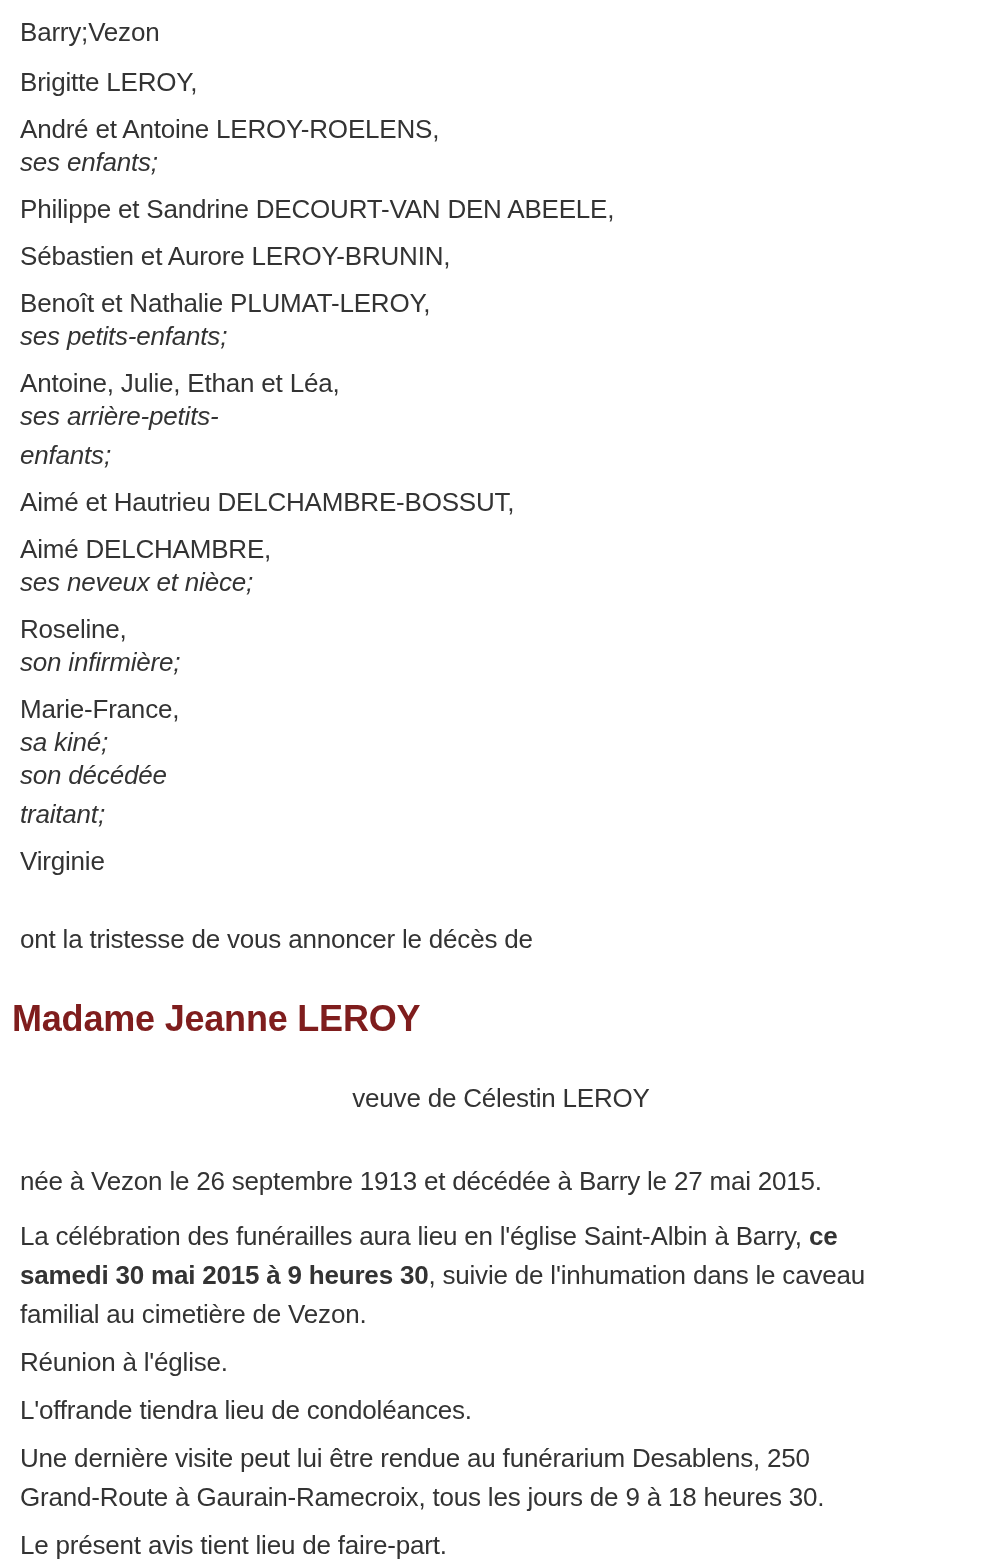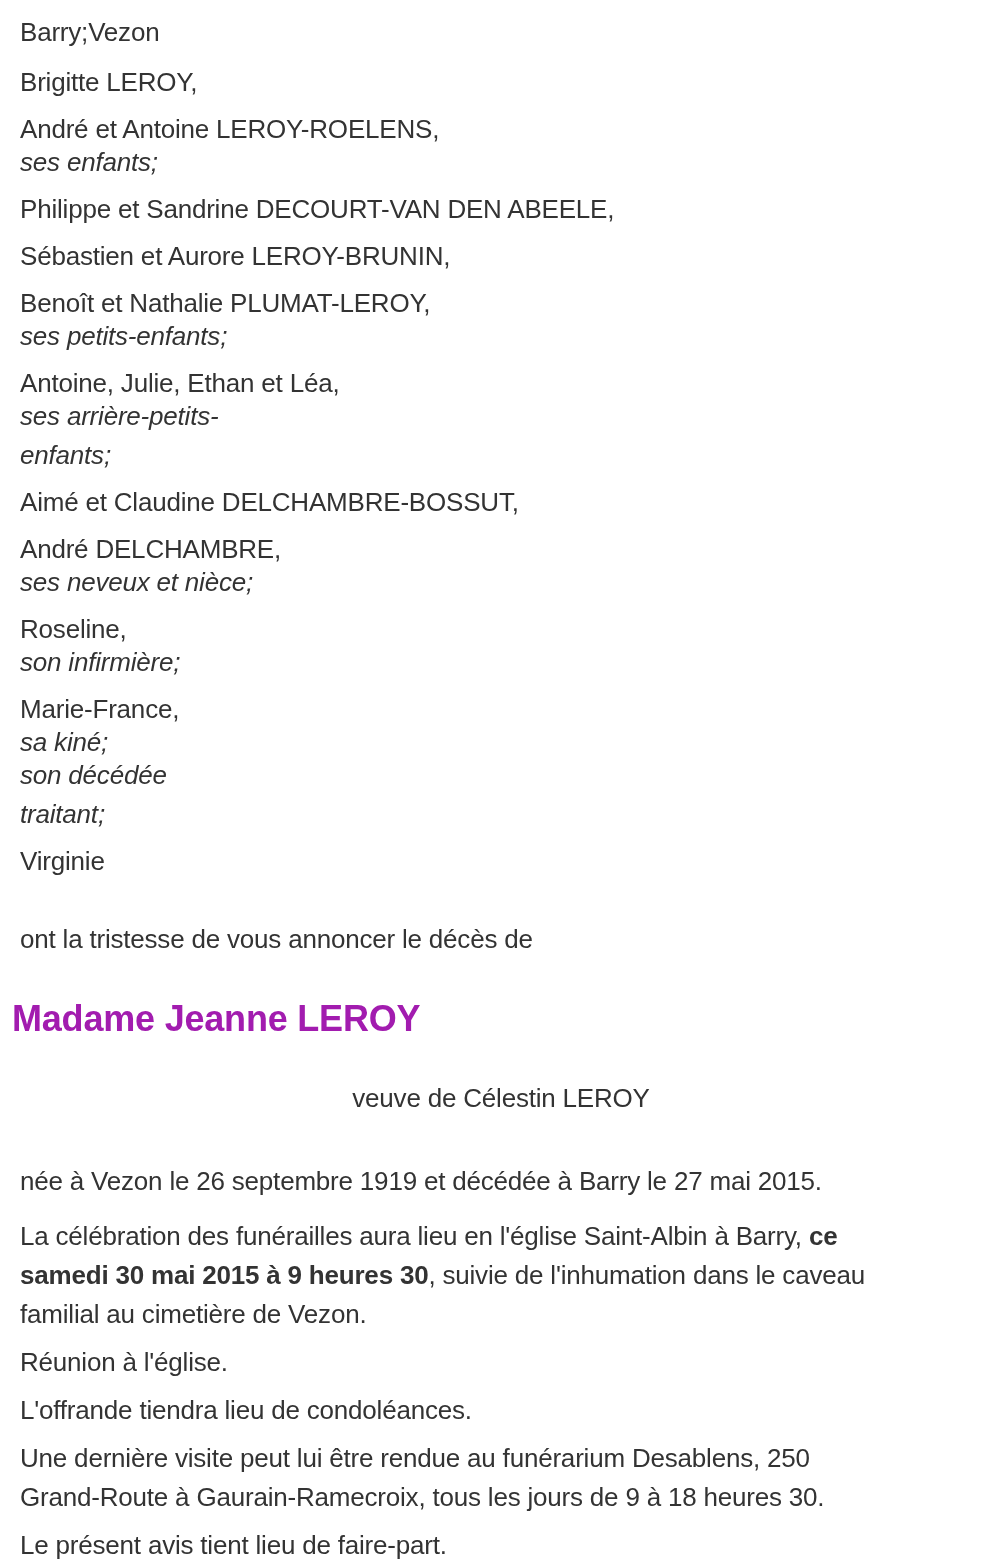--- a/index.html
+++ b/index.html
@@ -18,21 +18,21 @@
   .group { margin: 0; }
   .relation {
     font-style: italic;
     margin-top: -14px;
   }
   .announce { margin-top: 39px; }
   .deceased {
     font-size: 36px;
     line-height: 48px;
     font-weight: bold;
-    color: #a21caf;
+    color: #7f1d1d;
     margin: 36px 0 0 0;
   }
   .widow { margin-top: 36px; text-align: center; }
   .birth { margin-top: 44px; }
   .ceremony { margin-top: 16px; }
   .spaced { margin-top: 9px; }
   .address { margin-top: 41px; }
   strong { font-weight: bold; }
 </style>
 </head>
@@ -54,22 +54,22 @@
     <p>Benoît et Nathalie PLUMAT-LEROY,</p>
     <p class="relation"><span>ses petits-enfants;</span></p>
   </section>
 
   <section class="group">
     <p>Antoine, Julie, Ethan et Léa,</p>
     <p class="relation"><span>ses arrière-petits-</span><br><span>enfants;</span></p>
   </section>
 
   <section class="group">
-    <p>Aimé et Claudine DELCHAMBRE-BOSSUT,</p>
-    <p>André DELCHAMBRE,</p>
+    <p>Aimé et Hautrieu DELCHAMBRE-BOSSUT,</p>
+    <p>Aimé DELCHAMBRE,</p>
     <p class="relation"><span>ses neveux et nièce;</span></p>
   </section>
 
   <section class="group">
     <p>Roseline,</p>
     <p class="relation"><span>son infirmière;</span></p>
   </section>
 
   <section class="group">
     <p>Marie-France,</p>
@@ -83,21 +83,21 @@
   <section class="group">
     <p>Virginie</p>
   </section>
 
   <p class="announce">ont la tristesse de vous annoncer le décès de</p>
 
   <h1 class="deceased">Madame Jeanne LEROY</h1>
 
   <p class="widow">veuve de Célestin LEROY</p>
 
-  <p class="birth">née à Vezon le 26 septembre 1919 et décédée à Barry le 27 mai 2015.</p>
+  <p class="birth">née à Vezon le 26 septembre 1913 et décédée à Barry le 27 mai 2015.</p>
 
   <p class="ceremony"><span>La célébration des funérailles aura lieu en l'église Saint-Albin à Barry, </span><strong>ce</strong><br><strong>samedi 30 mai 2015 à 9 heures 30</strong><span>, suivie de l'inhumation dans le caveau</span><br><span>familial au cimetière de Vezon.</span></p>
 
   <p class="spaced">Réunion à l'église.</p>
 
   <p class="spaced">L'offrande tiendra lieu de condoléances.</p>
 
   <p class="spaced"><span>Une dernière visite peut lui être rendue au funérarium Desablens, 250</span><br><span>Grand-Route à Gaurain-Ramecroix, tous les jours de 9 à 18 heures 30.</span></p>
 
   <p class="spaced">Le présent avis tient lieu de faire-part.</p>

